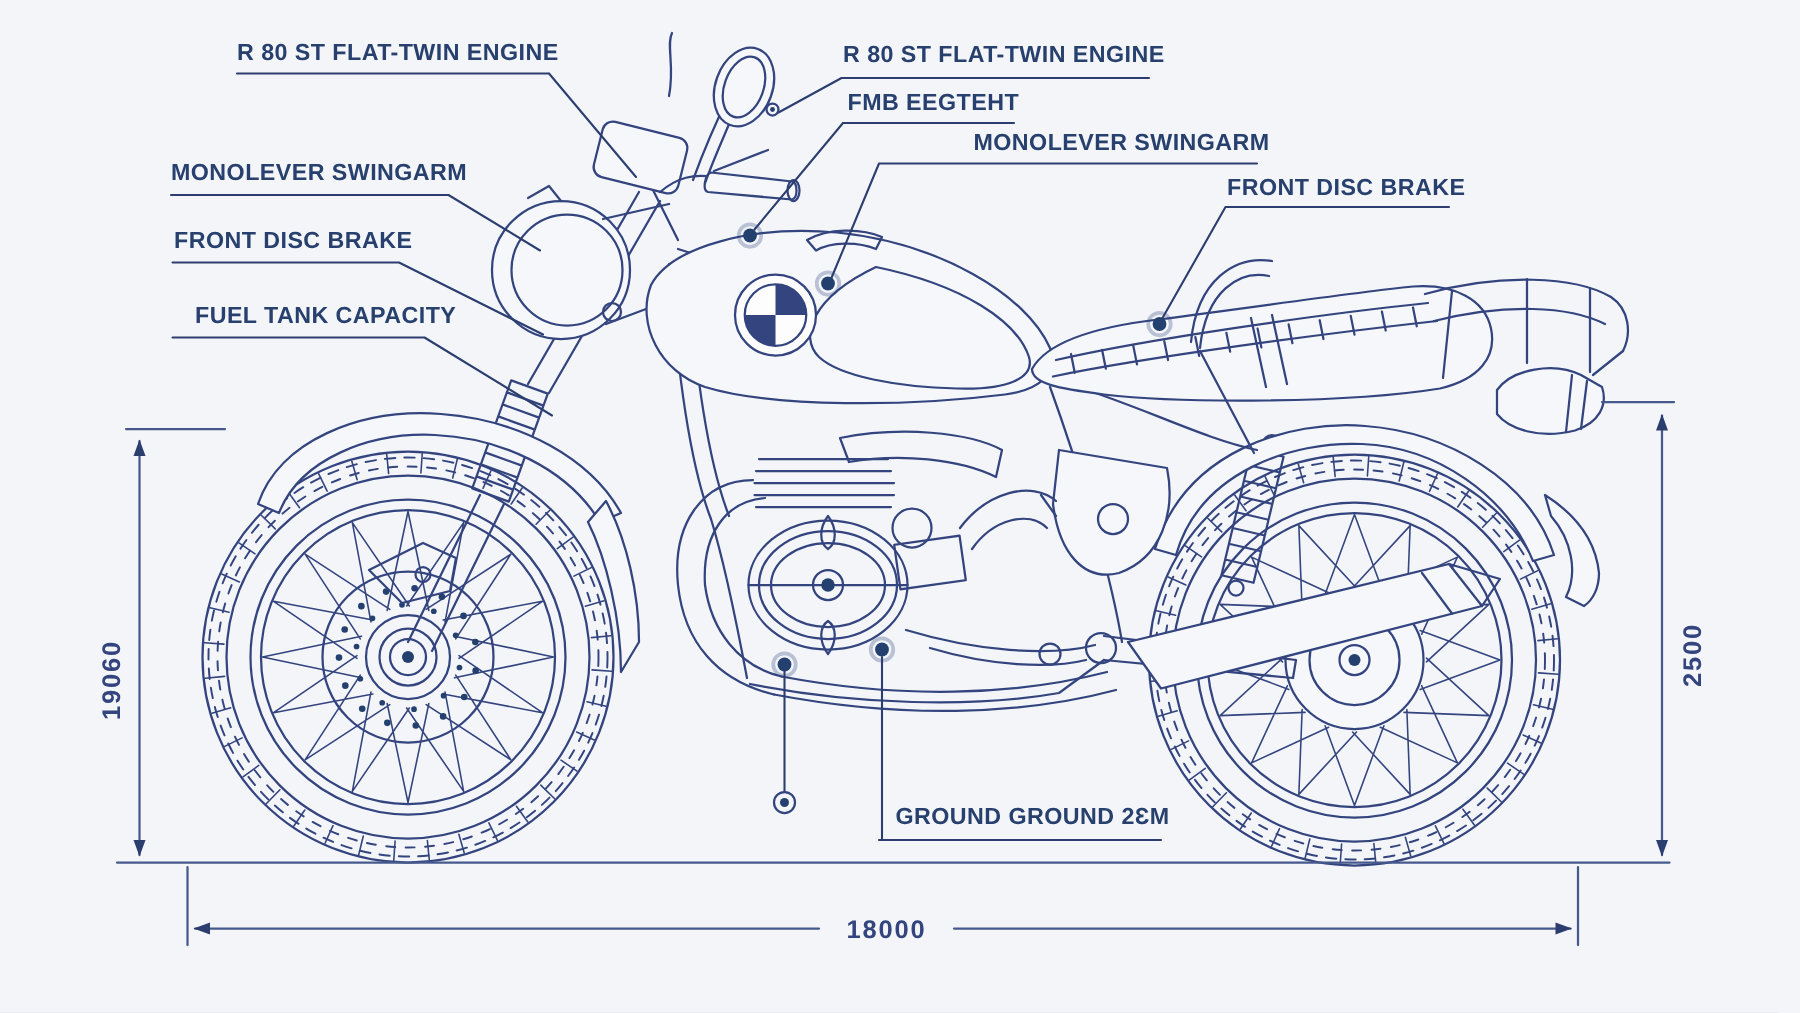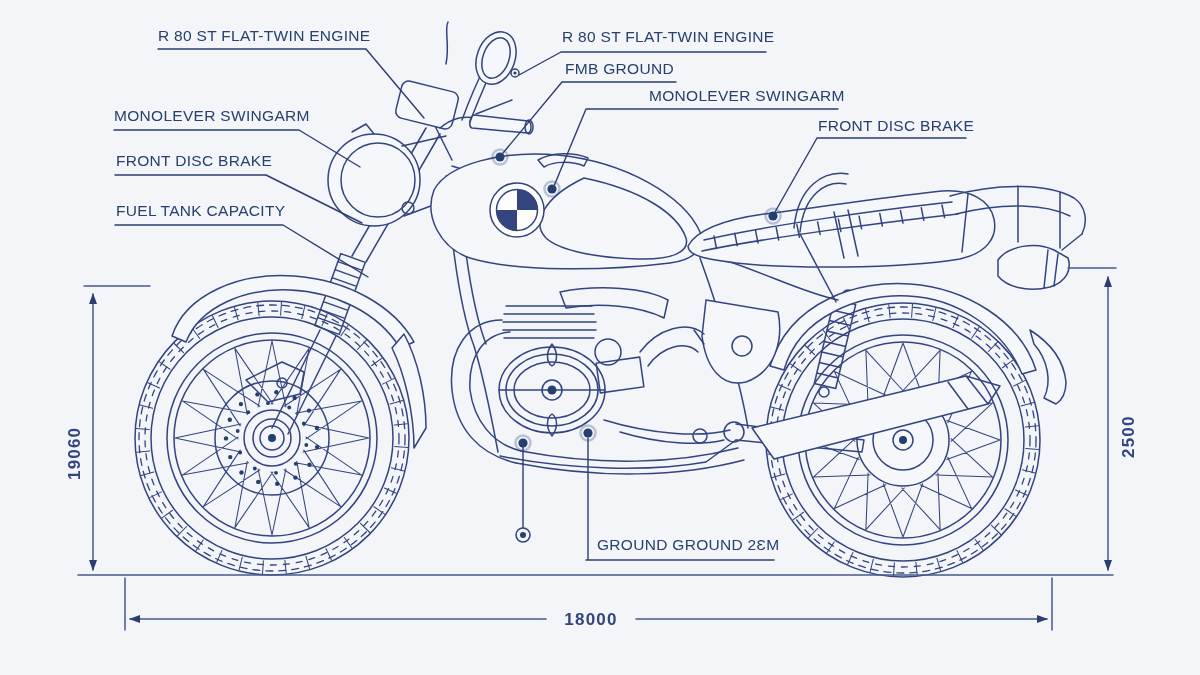--- a/index.html
+++ b/index.html
@@ -15,21 +15,21 @@
   #blueprint .dotfill{fill:#24406f;stroke:none;}
   #blueprint .dotring{fill:none;stroke:#33447e;opacity:.3;stroke-width:2.5;}
   #blueprint .thin{stroke-width:1.05;}
   #blueprint .tread1{stroke-dasharray:7 6;stroke-width:1.3;}
   #blueprint .tread2{stroke-dasharray:6 7;stroke-width:1.3;}
   #blueprint .lead{stroke:#2c3e70;stroke-width:1.4;}
   #blueprint .dim{stroke:#46598c;stroke-width:1.5;}
   #blueprint .arrfill{fill:#2c3e70;stroke:none;}
   #blueprint .dimtxt{stroke:none;fill:#33447e;font-family:"Liberation Sans",sans-serif;
       font-size:17px;font-weight:600;letter-spacing:1.2px;}
-  .lbl{position:absolute;font-size:15.5px;font-weight:400;letter-spacing:.3px;
+  .lbl{position:absolute;font-size:15.5px;font-weight:700;letter-spacing:.3px;
        color:#27406e;white-space:nowrap;}
 </style>
 </head>
 <body>
 
 <div id="stage">
 <svg id="blueprint" width="1200" height="675" viewBox="0 0 1200 675">
   <defs>
     <marker id="arrN" markerUnits="userSpaceOnUse" markerWidth="13" markerHeight="10" refX="11" refY="5" orient="auto-start-reverse">
       <path class="arrfill" d="M1,1 L12,5 L1,9 Z"></path>
@@ -290,20 +290,20 @@
     <path class="dim" d="M130,619 H546" marker-start="url(#arrN)"></path>
     <path class="dim" d="M636,619 H1047" marker-end="url(#arrN)"></path>
     <text class="dimtxt" transform="translate(80,480) rotate(-90)">19060</text>
     <text class="dimtxt" transform="translate(1134,458) rotate(-90)">2500</text>
     <text class="dimtxt" x="591" y="625" text-anchor="middle">18000</text>
   </g>
 </svg>
 
 <div class="lbl" style="left:158px;top:27px">R 80 ST FLAT-TWIN ENGINE</div>
 <div class="lbl" style="left:562px;top:28px">R 80 ST FLAT-TWIN ENGINE</div>
-<div class="lbl" style="left:565px;top:60px">FMB GROUND</div>
+<div class="lbl" style="left:565px;top:60px">FMB EEGTEHT</div>
 <div class="lbl" style="left:114px;top:107px">MONOLEVER SWINGARM</div>
 <div class="lbl" style="left:649px;top:87px">MONOLEVER SWINGARM</div>
 <div class="lbl" style="left:116px;top:152px">FRONT DISC BRAKE</div>
 <div class="lbl" style="left:818px;top:117px">FRONT DISC BRAKE</div>
-<div class="lbl" style="left:116px;top:202px">FUEL TANK CAPACITY</div>
+<div class="lbl" style="left:130px;top:202px">FUEL TANK CAPACITY</div>
 <div class="lbl" style="left:597px;top:536px">GROUND GROUND 2ƐM</div>
 </div>
 
 </body></html>

